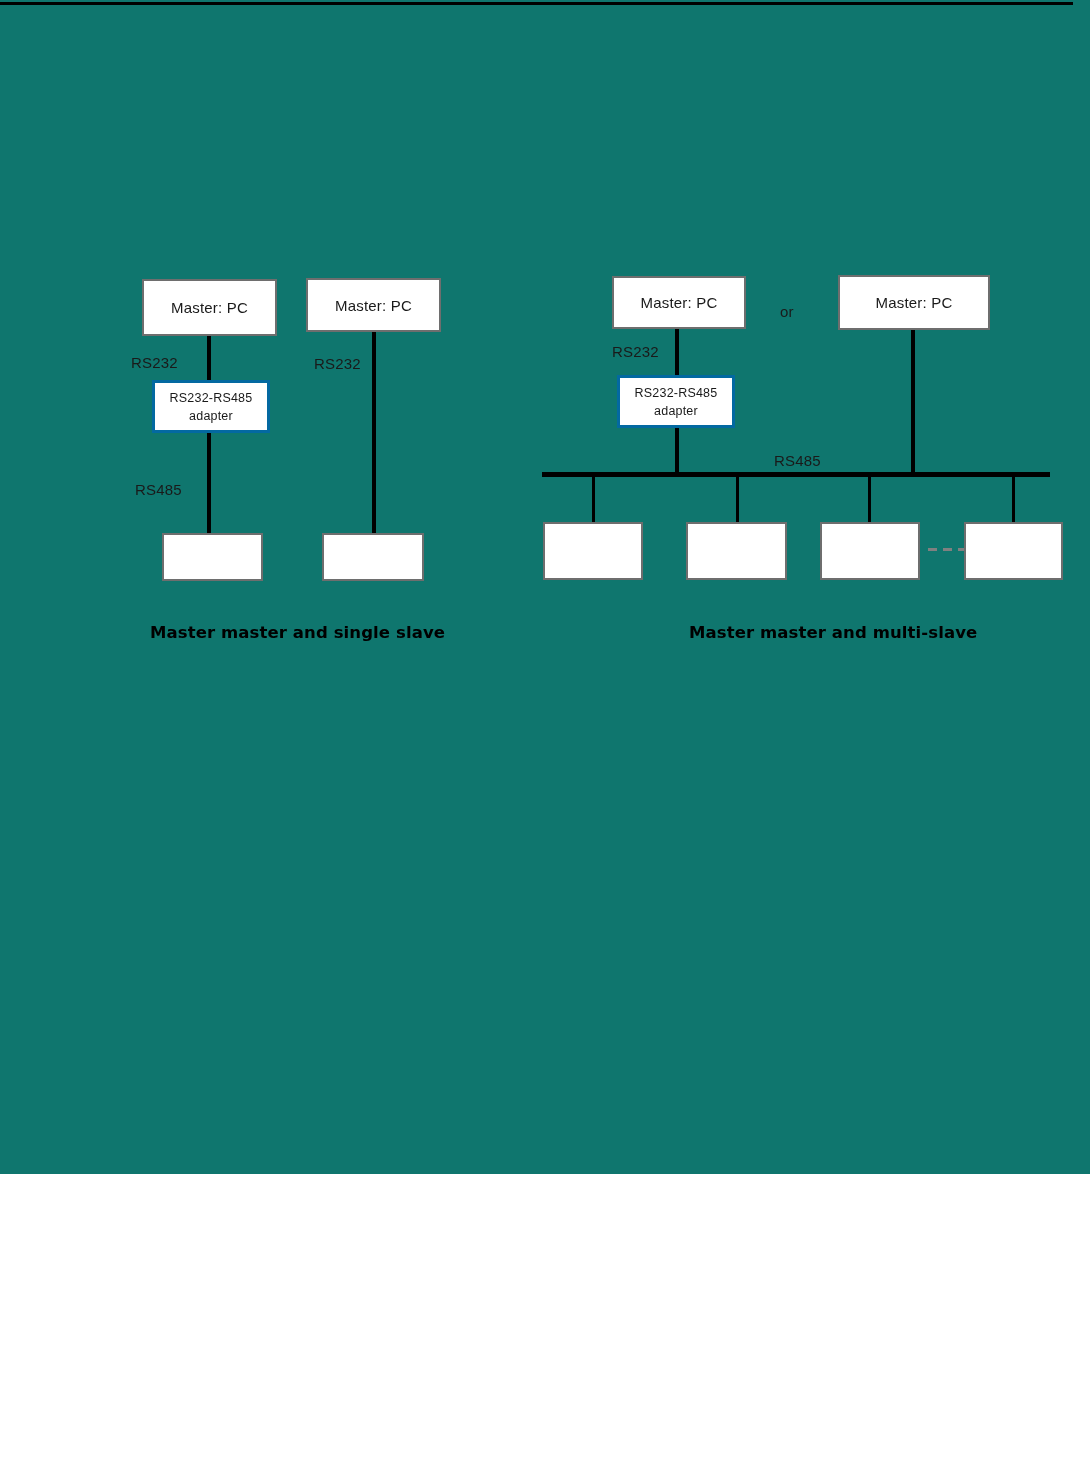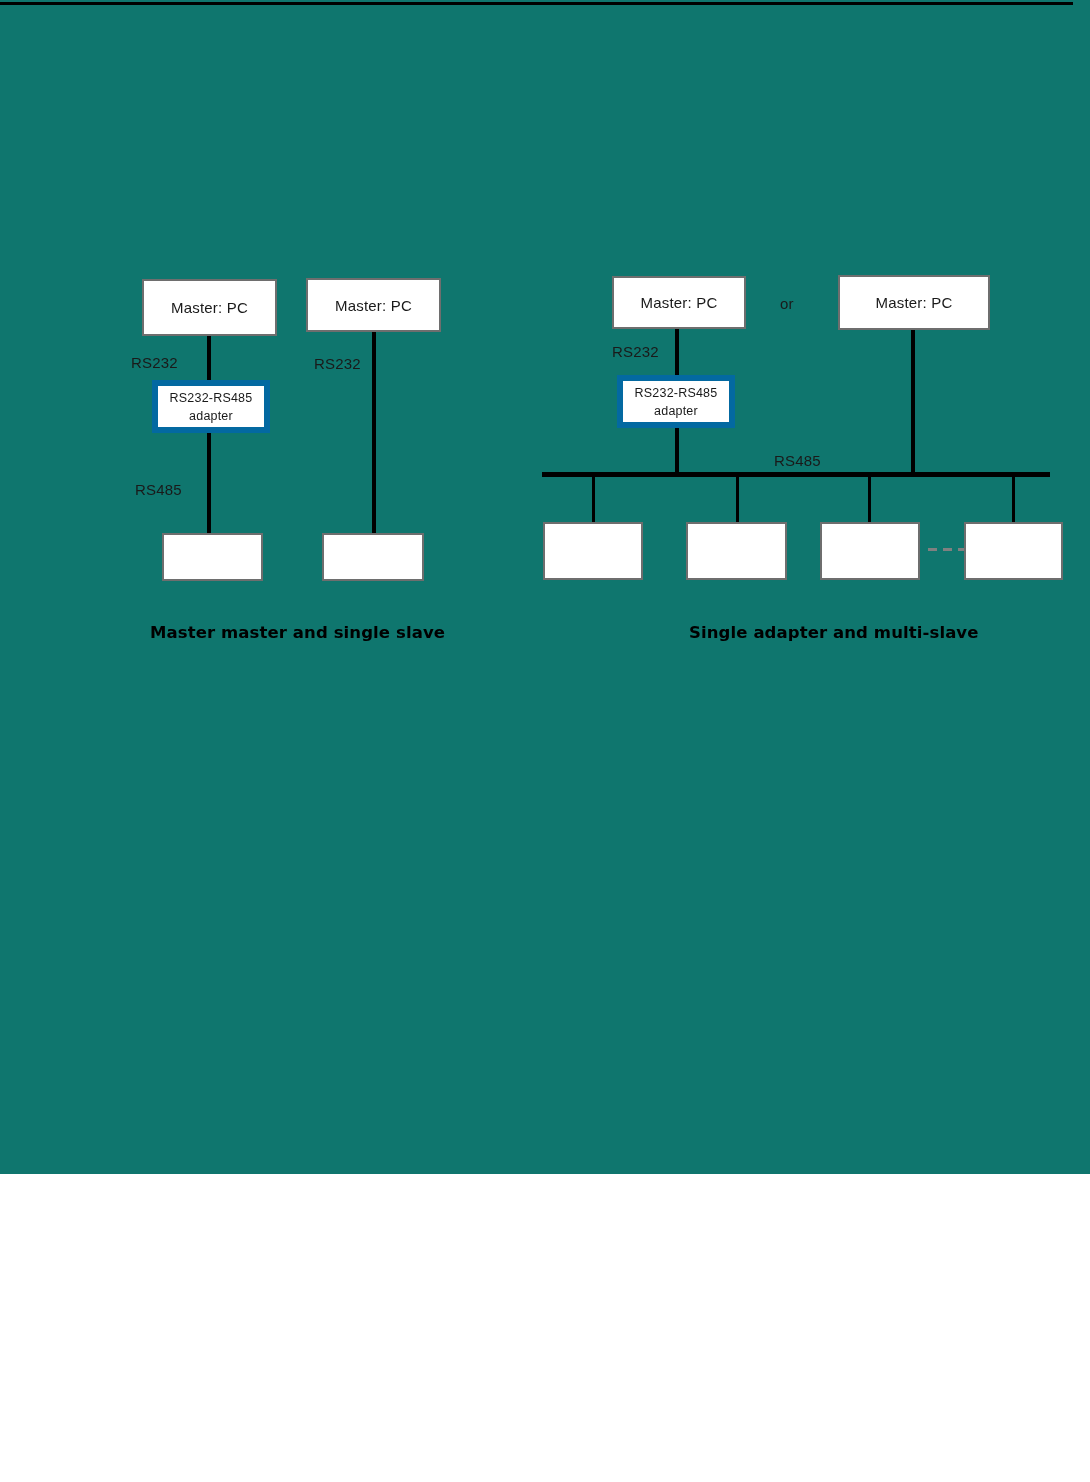--- a/index.html
+++ b/index.html
@@ -32,21 +32,21 @@
     box-sizing: border-box;
     border: 2px solid #6e6e6e;
     background: #ffffff;
     display: flex;
     flex-direction: column;
     align-items: center;
     justify-content: center;
     text-align: center;
   }
   .box.thin {
-    border: 6px solid #0369a1;
+    border: 3px solid #0369a1;
   }
   .box-label {
     font-size: 15px;
     line-height: 19px;
     color: #1a1a1a;
     letter-spacing: 0.2px;
     white-space: nowrap;
   }
   .box-label.small {
     font-size: 12.5px;
@@ -158,21 +158,21 @@
 
     <div class="txt" style="left:612px; top:343px;">RS232</div>
 
     <div class="box thin" style="left:617px; top:375px; width:118px; height:53px;">
       <span class="box-label small">RS232-RS485</span>
       <span class="box-label small">adapter</span>
     </div>
 
     <div class="vline" style="left:675px; top:428px; height:48px;"></div>
 
-    <div class="txt" style="left:780px; top:295px;">or</div>
+    <div class="txt" style="left:780px; top:303px;">or</div>
 
     <div class="box" style="left:838px; top:275px; width:152px; height:55px;">
       <span class="box-label">Master:  PC</span>
     </div>
 
     <div class="vline" style="left:911px; top:330px; height:146px;"></div>
 
     <div class="hline" style="left:542px; top:472px; width:508px;"></div>
 
     <div class="txt" style="left:774px; top:452px;">RS485</div>
@@ -196,16 +196,16 @@
       <i></i>
       <i></i>
       <i></i>
     </div>
 
     <div class="vline thin" style="left:1012px; top:477px; height:46px;"></div>
     <div class="box" style="left:964px; top:522px; width:99px; height:58px;">
       <span class="box-label"></span>
     </div>
 
-    <div class="caption" style="left:689px; top:623px;">Single adapter and multi-slave</div>
+    <div class="caption" style="left:689px; top:623px;">Master master and multi-slave</div>
   </div>
 
 </div>
 
 </body></html>

